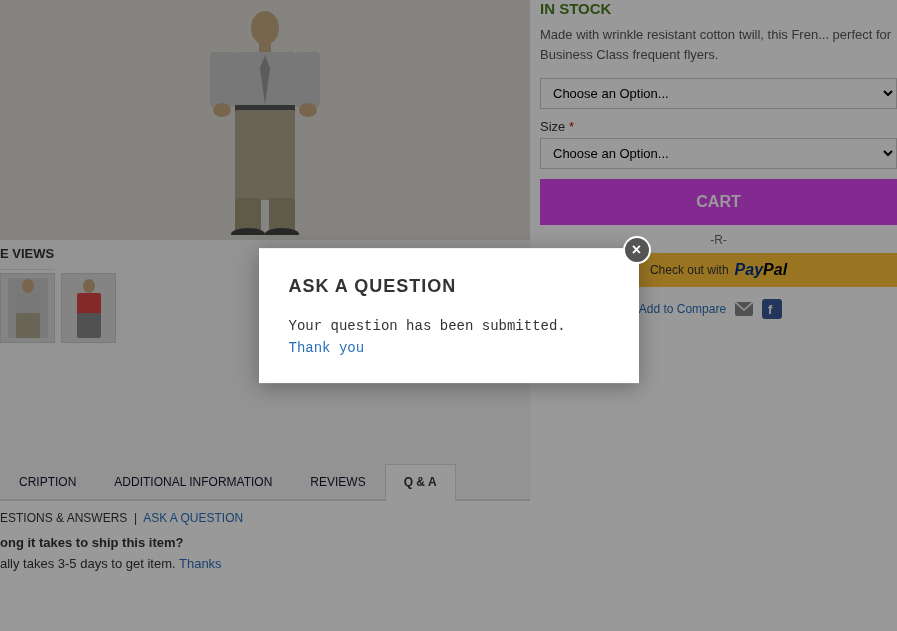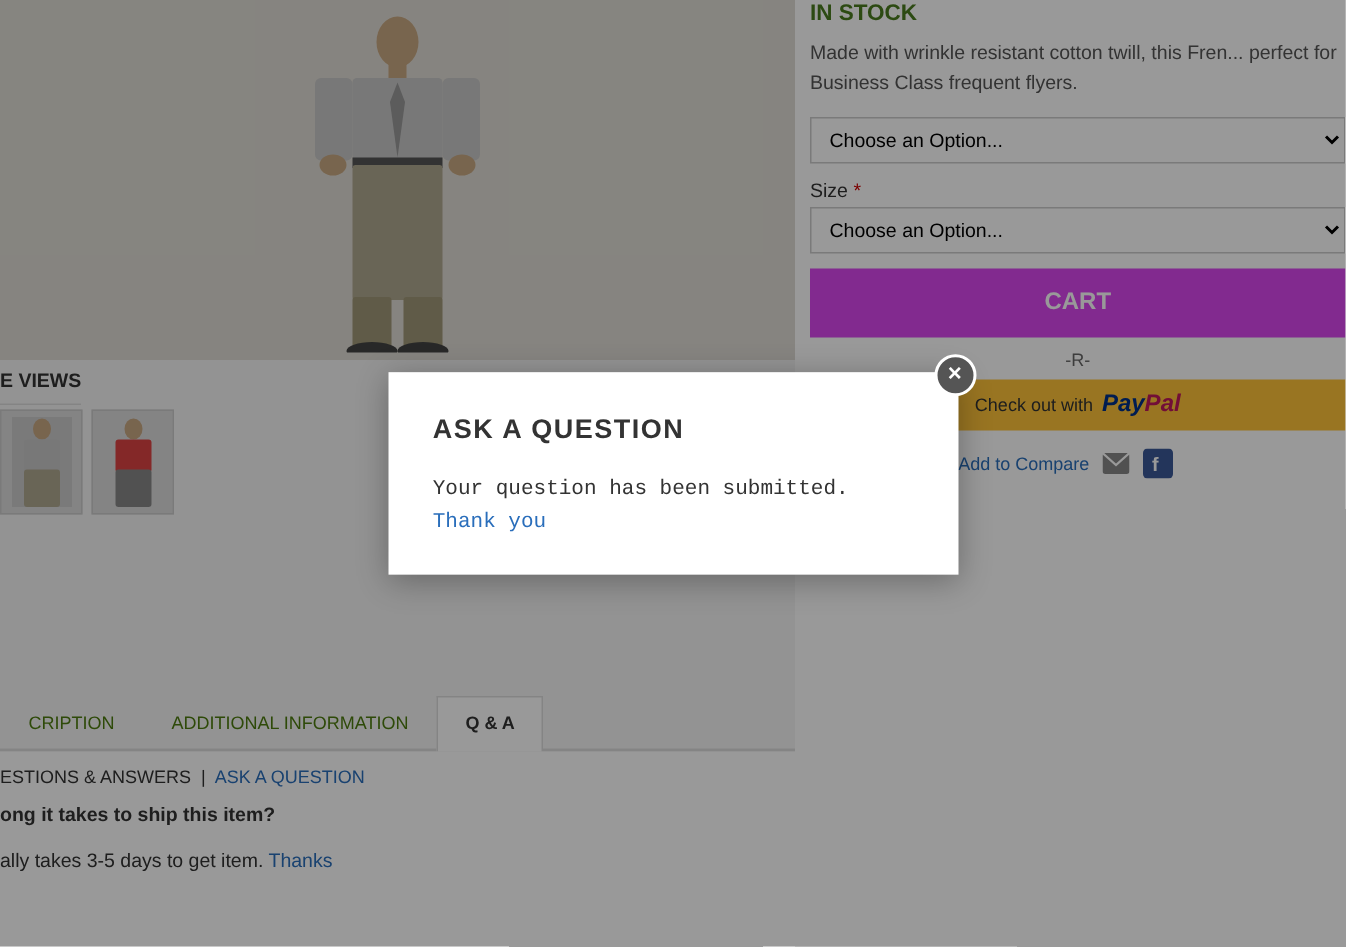--- a/index.html
+++ b/index.html
@@ -65,21 +65,21 @@
       bottom: 130px;
       left: 0;
       right: 0;
       display: flex;
       border-bottom: 2px solid #ddd;
     }
 
     .tab-item {
       padding: 10px 18px;
       font-size: 12px;
-      color: #4d7c0f;
+      color: #0f172a;
       cursor: pointer;
       border: 1px solid transparent;
       border-bottom: none;
       white-space: nowrap;
     }
 
     .tab-item.active {
       background: #fff;
       border-color: #ddd;
       color: #333;
@@ -106,21 +106,21 @@
 
     .qa-title .ask-link {
       color: #2a6ebb;
       text-decoration: none;
     }
 
     .qa-question {
       font-size: 13px;
       font-weight: bold;
       color: #333;
-      margin-bottom: 16px;
+      margin-bottom: 6px;
     }
 
     .qa-answer {
       font-size: 13px;
       color: #333;
     }
 
     .qa-answer .thanks {
       color: #2a6ebb;
     }
@@ -210,21 +210,21 @@
     }
 
     .paypal-logo {
       font-size: 16px;
       color: #003087;
       font-weight: bold;
       font-style: italic;
     }
 
     .paypal-logo span {
-      color: #be185d;
+      color: #000000;
       font-style: italic;
     }
 
     .actions-row {
       display: flex;
       align-items: center;
       gap: 8px;
       flex-wrap: wrap;
     }
 
@@ -380,20 +380,21 @@
             <ellipse cx="20" cy="8" rx="6" ry="7" fill="#c9a882"></ellipse>
             <rect x="8" y="15" width="24" height="22" rx="2" fill="#d44"></rect>
             <rect x="8" y="35" width="24" height="25" rx="2" fill="#888"></rect>
           </svg>
         </div>
       </div>
 
       <div class="tabs-bar">
         <div class="tab-item">CRIPTION</div>
         <div class="tab-item">ADDITIONAL INFORMATION</div>
+        <div class="tab-item">REVIEWS</div>
         <div class="tab-item active">Q &amp; A</div>
       </div>
 
       <div class="qa-section">
         <div class="qa-title">
           <span>ESTIONS &amp; ANSWERS</span>
           &nbsp;|&nbsp;
           <a class="ask-link">ASK A QUESTION</a>
         </div>
         <div class="qa-question">ong it takes to ship this item?</div>

